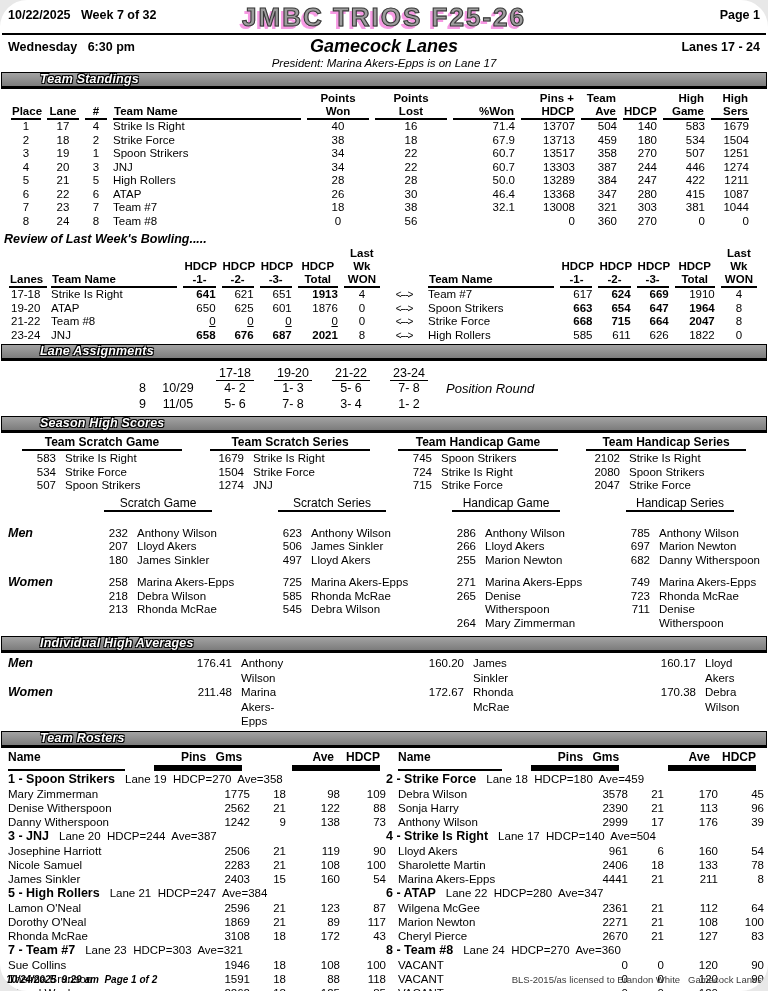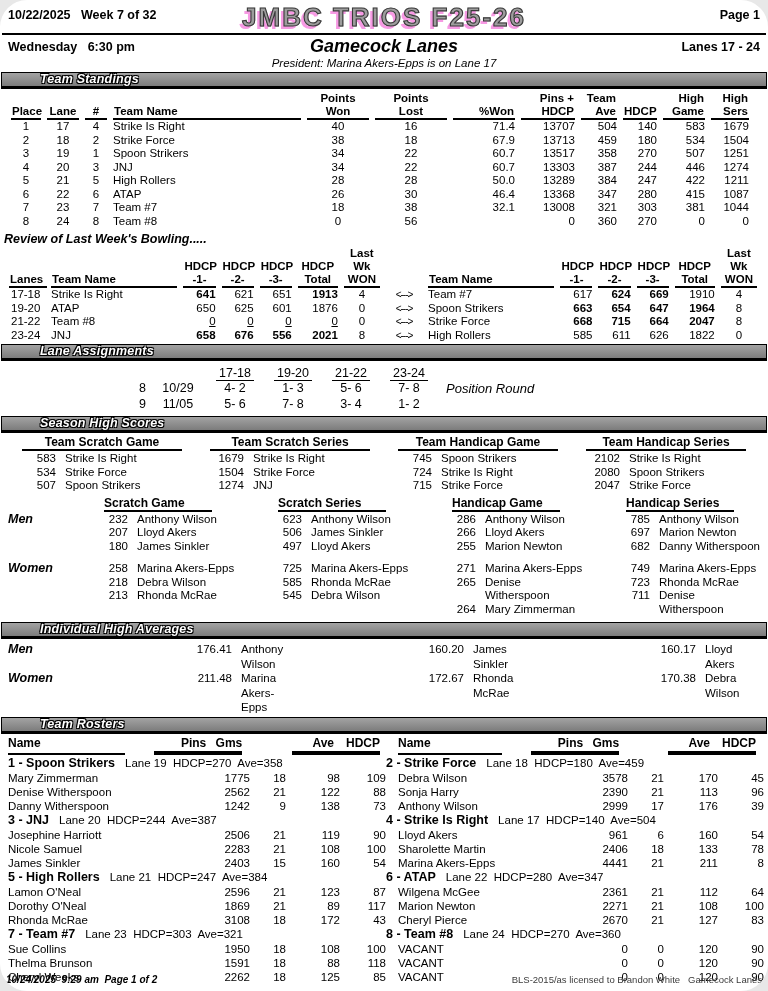--- a/index.html
+++ b/index.html
@@ -58,40 +58,40 @@
   .la-note{font-style:italic;font-size:13px;padding-left:4px;}
 
   
   .sh4{display:grid;grid-template-columns:repeat(4,188px);padding:0 8px;margin-top:2px;}
   .sh-title{font-weight:bold;font-size:12px;text-align:center;border-bottom:2px solid #000;
             margin:0 14px 1px;line-height:14px;}
   .sh-e{display:flex;line-height:13.5px;font-size:11.5px;}
   .sh-s{width:48px;text-align:right;margin-right:9px;flex:none;}
   .sh-n{flex:1;}
   .ih-grid{display:grid;grid-template-columns:56px repeat(4,174px);padding:0 8px;}
-  .ih-title{font-weight:bold;font-size:12px;text-align:left;border-bottom:2px solid #000;
-            margin:3px 26px 1px 40px;line-height:14px;}
+  .ih-title{font-weight:normal;font-size:12px;text-align:center;border-bottom:2px solid #000;
+            margin:3px 26px 15px 40px;line-height:14px;}
   .ih-label{font-weight:bold;font-style:italic;font-size:12.5px;line-height:13.5px;}
   .ih-col{padding-left:22px;}
   .women-block{margin-top:9px;}
 
   
   .avg-row{display:grid;grid-template-columns:56px repeat(3,232px);padding:0 8px;line-height:14.5px;}
   .avg-label{font-weight:bold;font-style:italic;font-size:12.5px;}
   .avg-entries{display:contents;}
   .avg-e{display:flex;font-size:11.5px;}
   .avg-s{width:168px;text-align:right;margin-right:9px;flex:none;}
 
   
   .ros-grid{display:grid;grid-template-columns:376px 376px;padding:0 6px;margin-top:2px;}
   .ros-col{padding:0 2px;}
   .ros-col.right{padding-left:16px;}
   .ros-head{display:flex;font-weight:bold;font-size:12px;line-height:15px;margin-bottom:1px;gap:21px;}
   .rh-name{width:182px;border-bottom:2px solid #000;margin-right:8px;}
-  .rh-grp{border-bottom:4px solid #000000;display:flex;}
+  .rh-grp{border-bottom:6px solid #000000;display:flex;}
   .rh-pins{width:52px;text-align:right;}
   .rh-gms{width:36px;text-align:right;}
   .rh-ave{width:42px;text-align:right;}
   .rh-hdcp{width:46px;text-align:right;}
   .rh-gap{width:12px;border-bottom:none;}
   .ros-team{font-size:11.5px;line-height:15px;white-space:nowrap;}
   .rt-title{font-weight:bold;font-size:12.5px;}
   .rt-info{margin-left:10px;}
   .ros-row{display:flex;font-size:11.5px;line-height:14px;}
   .pr-name{width:190px;flex:none;}
@@ -475,21 +475,21 @@
         <td class="r b">715</td>
         <td class="r b">664</td>
         <td class="r b">2047</td>
         <td class="c">8</td>
       </tr>
         <tr>
         <td class="l">23-24</td>
         <td class="l">JNJ</td>
         <td class="r b">658</td>
         <td class="r b">676</td>
-        <td class="r b">556</td>
+        <td class="r b">687</td>
         <td class="r b">2021</td>
         <td class="c">8</td>
         <td class="c arrowcell">&lt;---&gt;</td>
         <td class="l">High Rollers</td>
         <td class="r">585</td>
         <td class="r">611</td>
         <td class="r">626</td>
         <td class="r">1822</td>
         <td class="c">0</td>
       </tr>
@@ -875,21 +875,21 @@
               <span class="pr-hdcp">43</span>
             </div>
           </div>
       </div>
       <div>
         <div class="ros-team"><span class="rt-title">7 - Team #7</span><span class="rt-info pre">Lane 23  HDCP=303  Ave=321</span></div>
         <div>
 
         <div class="ros-row">
               <span class="pr-name">Sue Collins</span>
-              <span class="pr-pins">1950</span>
+              <span class="pr-pins">1946</span>
               <span class="pr-gms">18</span>
               <span class="pr-ave">108</span>
               <span class="pr-hdcp">100</span>
             </div>
             <div class="ros-row">
               <span class="pr-name">Thelma Brunson</span>
               <span class="pr-pins">1591</span>
               <span class="pr-gms">18</span>
               <span class="pr-ave">88</span>
               <span class="pr-hdcp">118</span>

